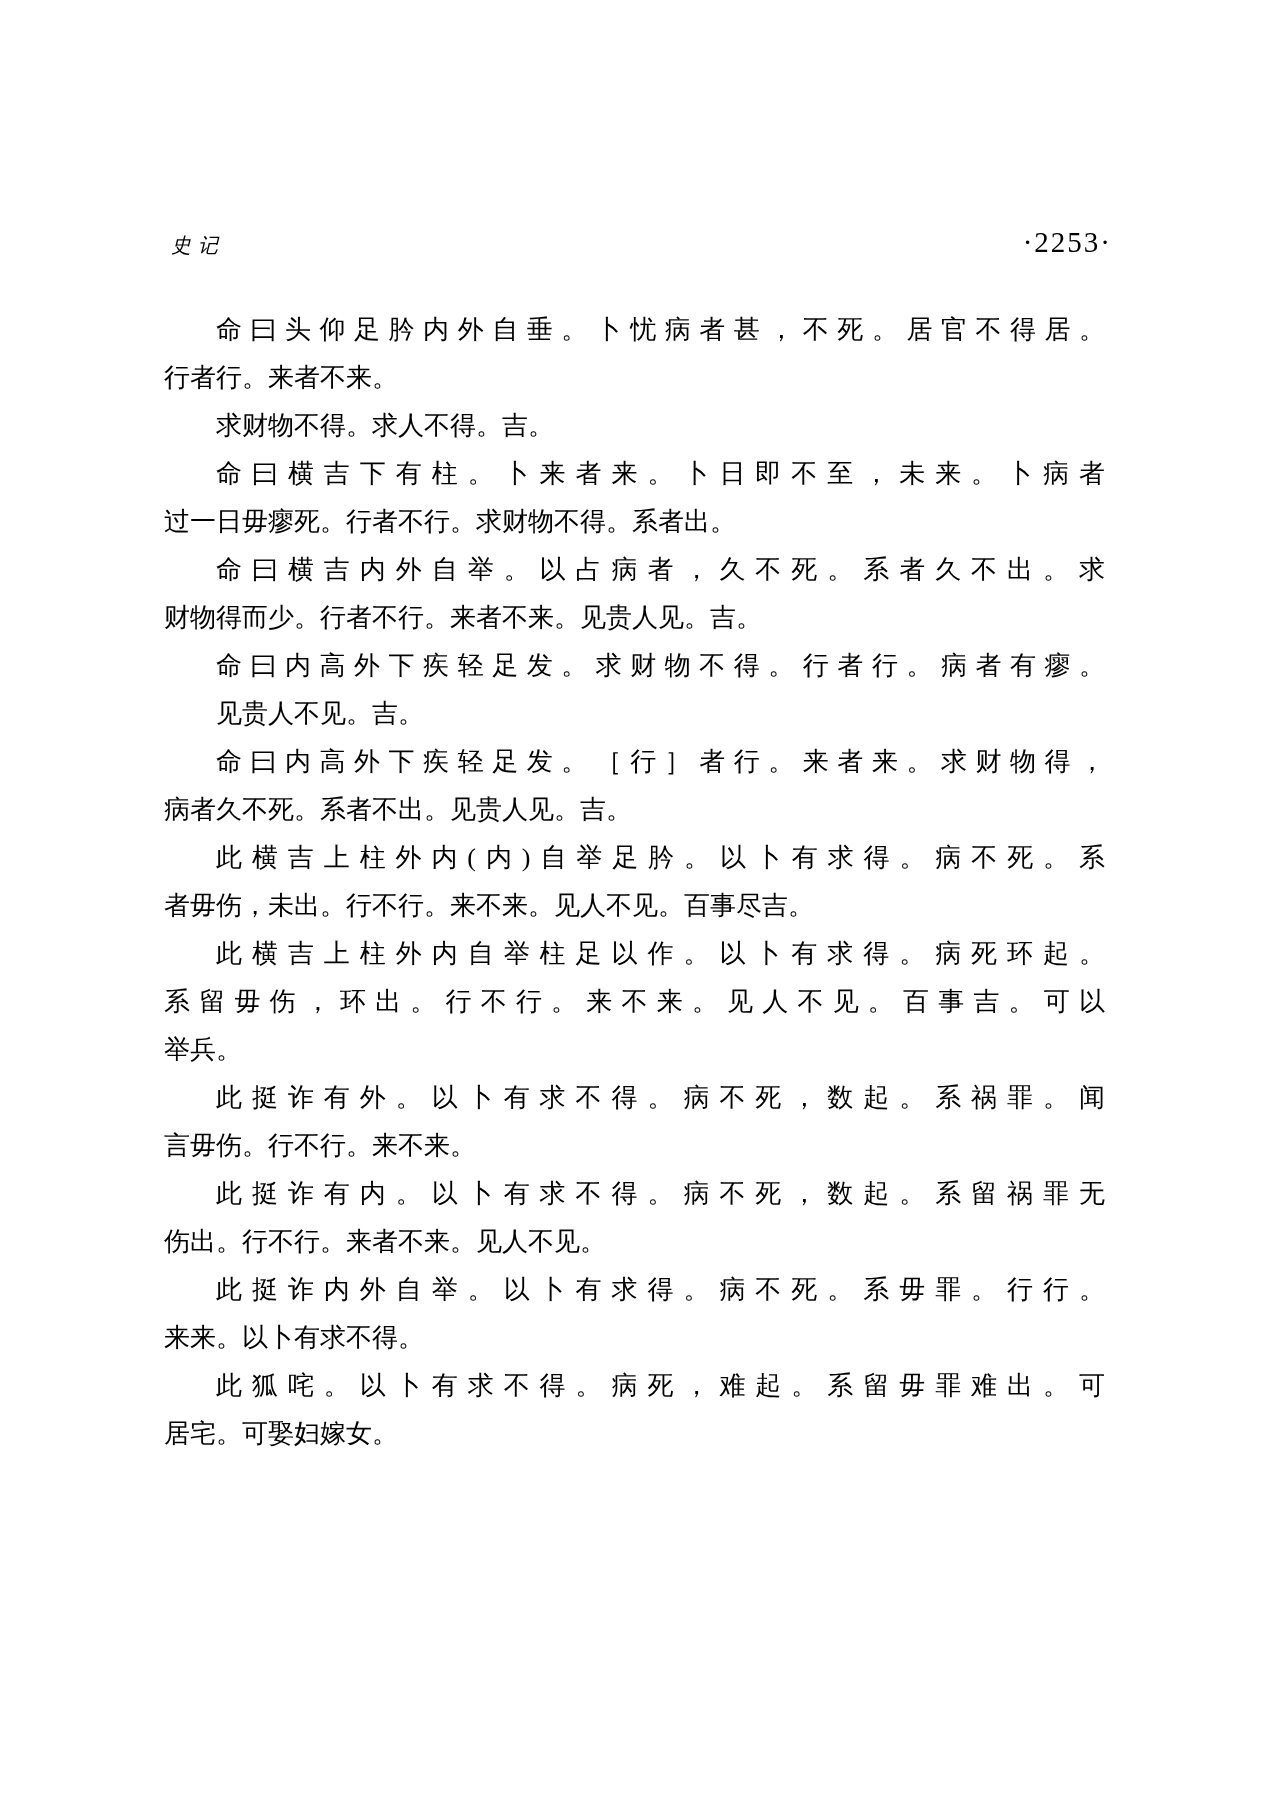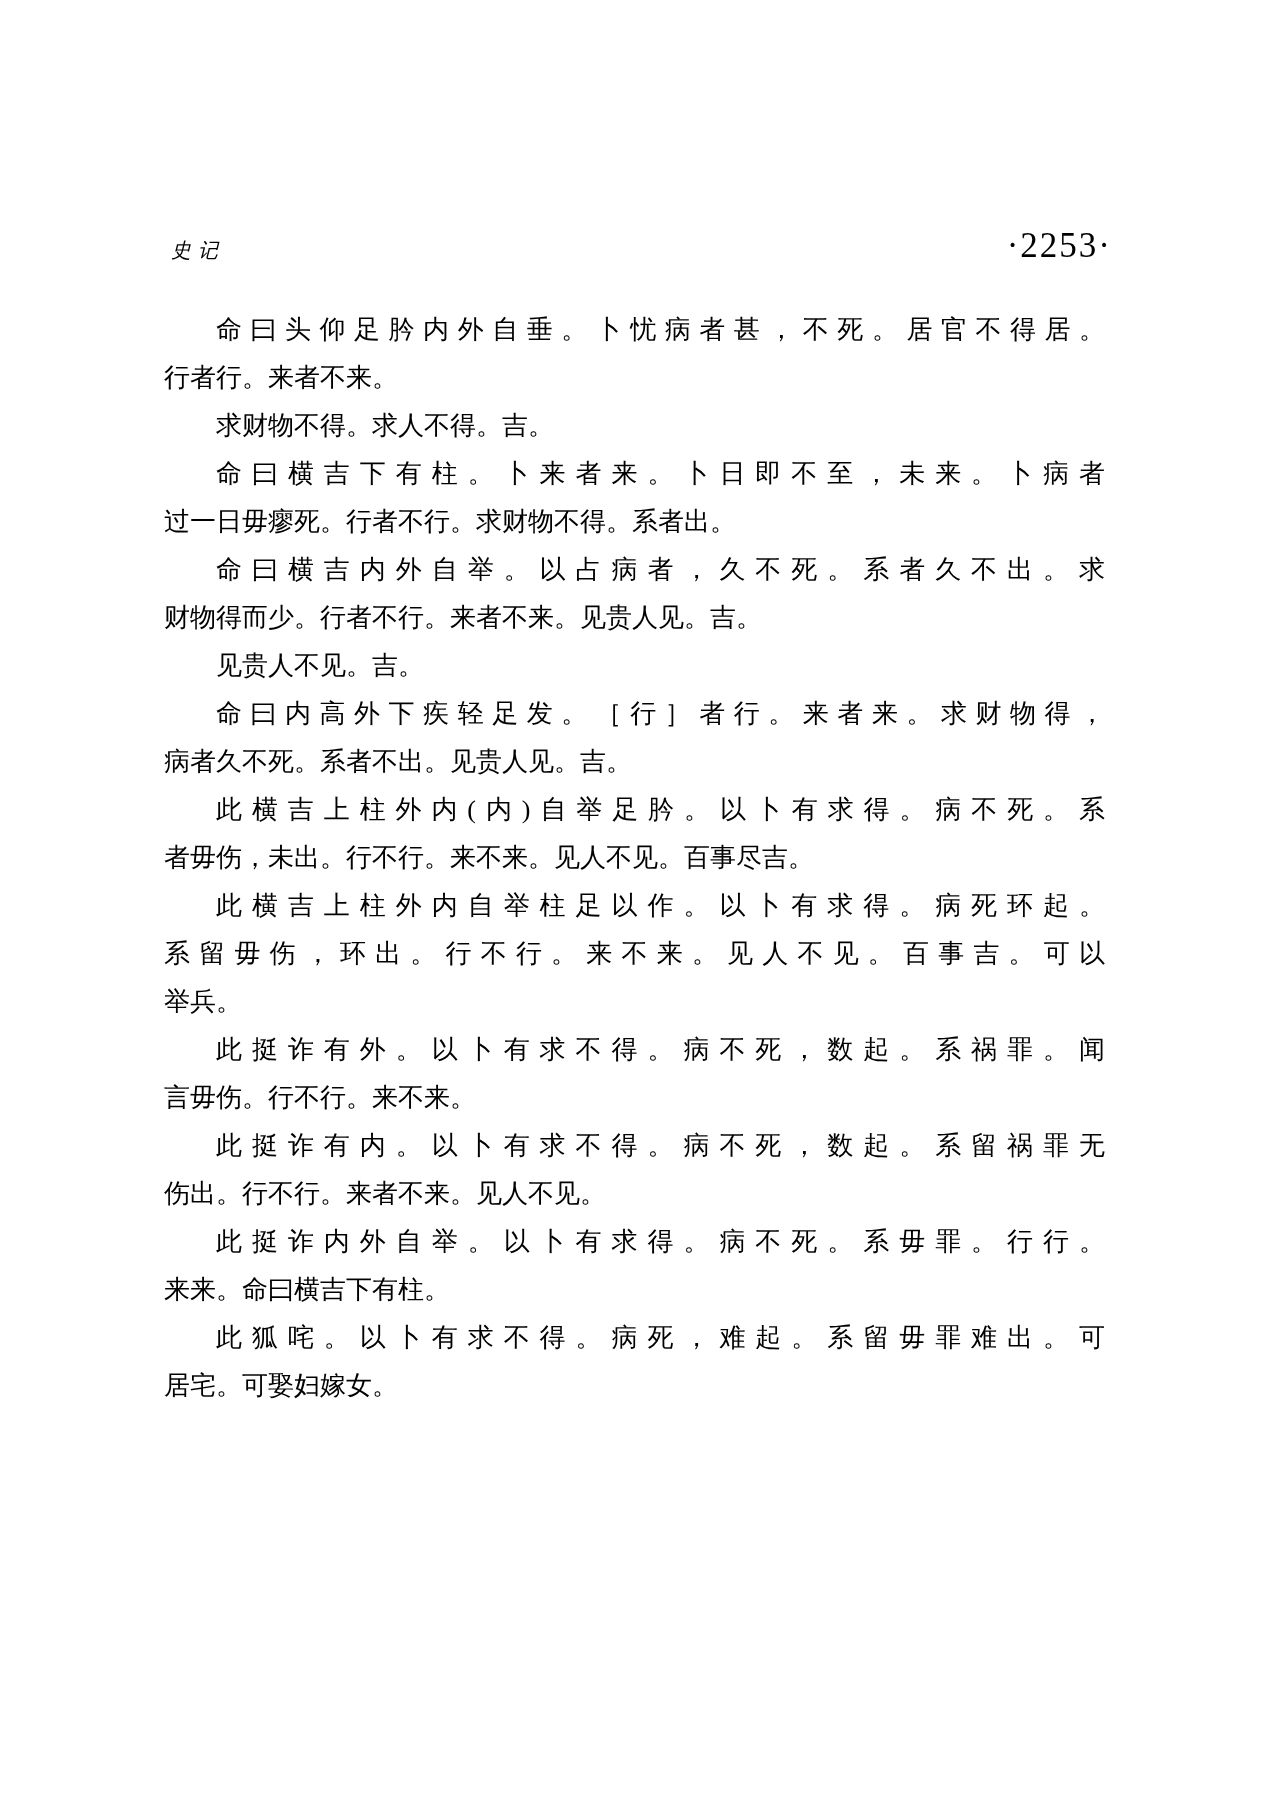--- a/index.html
+++ b/index.html
@@ -25,21 +25,21 @@
     display: flex;
     justify-content: space-between;
     align-items: baseline;
   }
   .book-title {
     font-size: 20px;
     font-style: italic;
     letter-spacing: 7px;
   }
   .page-num {
-    font-size: 35px;
+    font-size: 29px;
     letter-spacing: 2px;
   }
   .body-text {
     position: absolute;
     left: 164px;
     top: 306px;
     width: 941px;
     font-size: 26px;
     line-height: 48px;
   }
@@ -77,20 +77,21 @@
       <span class="line first justify">命曰横吉下有柱。卜来者来。卜日即不至，未来。卜病者</span>
       <span class="line">过一日毋瘳死。行者不行。求财物不得。系者出。</span>
     </p>
 
     <p class="para">
       <span class="line first justify">命曰横吉内外自举。以占病者，久不死。系者久不出。求</span>
       <span class="line">财物得而少。行者不行。来者不来。见贵人见。吉。</span>
     </p>
 
     <p class="para">
+      <span class="line first justify">命曰内高外下疾轻足发。求财物不得。行者行。病者有瘳。</span>
     </p>
 
     <p class="para">
       <span class="line first">见贵人不见。吉。</span>
     </p>
 
 
     <p class="para">
       <span class="line first justify">命曰内高外下疾轻足发。［行］者行。来者来。求财物得，</span>
       <span class="line">病者久不死。系者不出。见贵人见。吉。</span>
@@ -112,21 +113,21 @@
       <span class="line">言毋伤。行不行。来不来。</span>
     </p>
 
     <p class="para">
       <span class="line first justify">此挺诈有内。以卜有求不得。病不死，数起。系留祸罪无</span>
       <span class="line">伤出。行不行。来者不来。见人不见。</span>
     </p>
 
     <p class="para">
       <span class="line first justify">此挺诈内外自举。以卜有求得。病不死。系毋罪。行行。</span>
-      <span class="line">来来。命曰横吉下有柱。</span>
+      <span class="line">来来。以卜有求不得。</span>
     </p>
 
     <p class="para">
       <span class="line first justify">此狐咤。以卜有求不得。病死，难起。系留毋罪难出。可</span>
       <span class="line">居宅。可娶妇嫁女。</span>
     </p>
 
   </div>
 </div>
 

